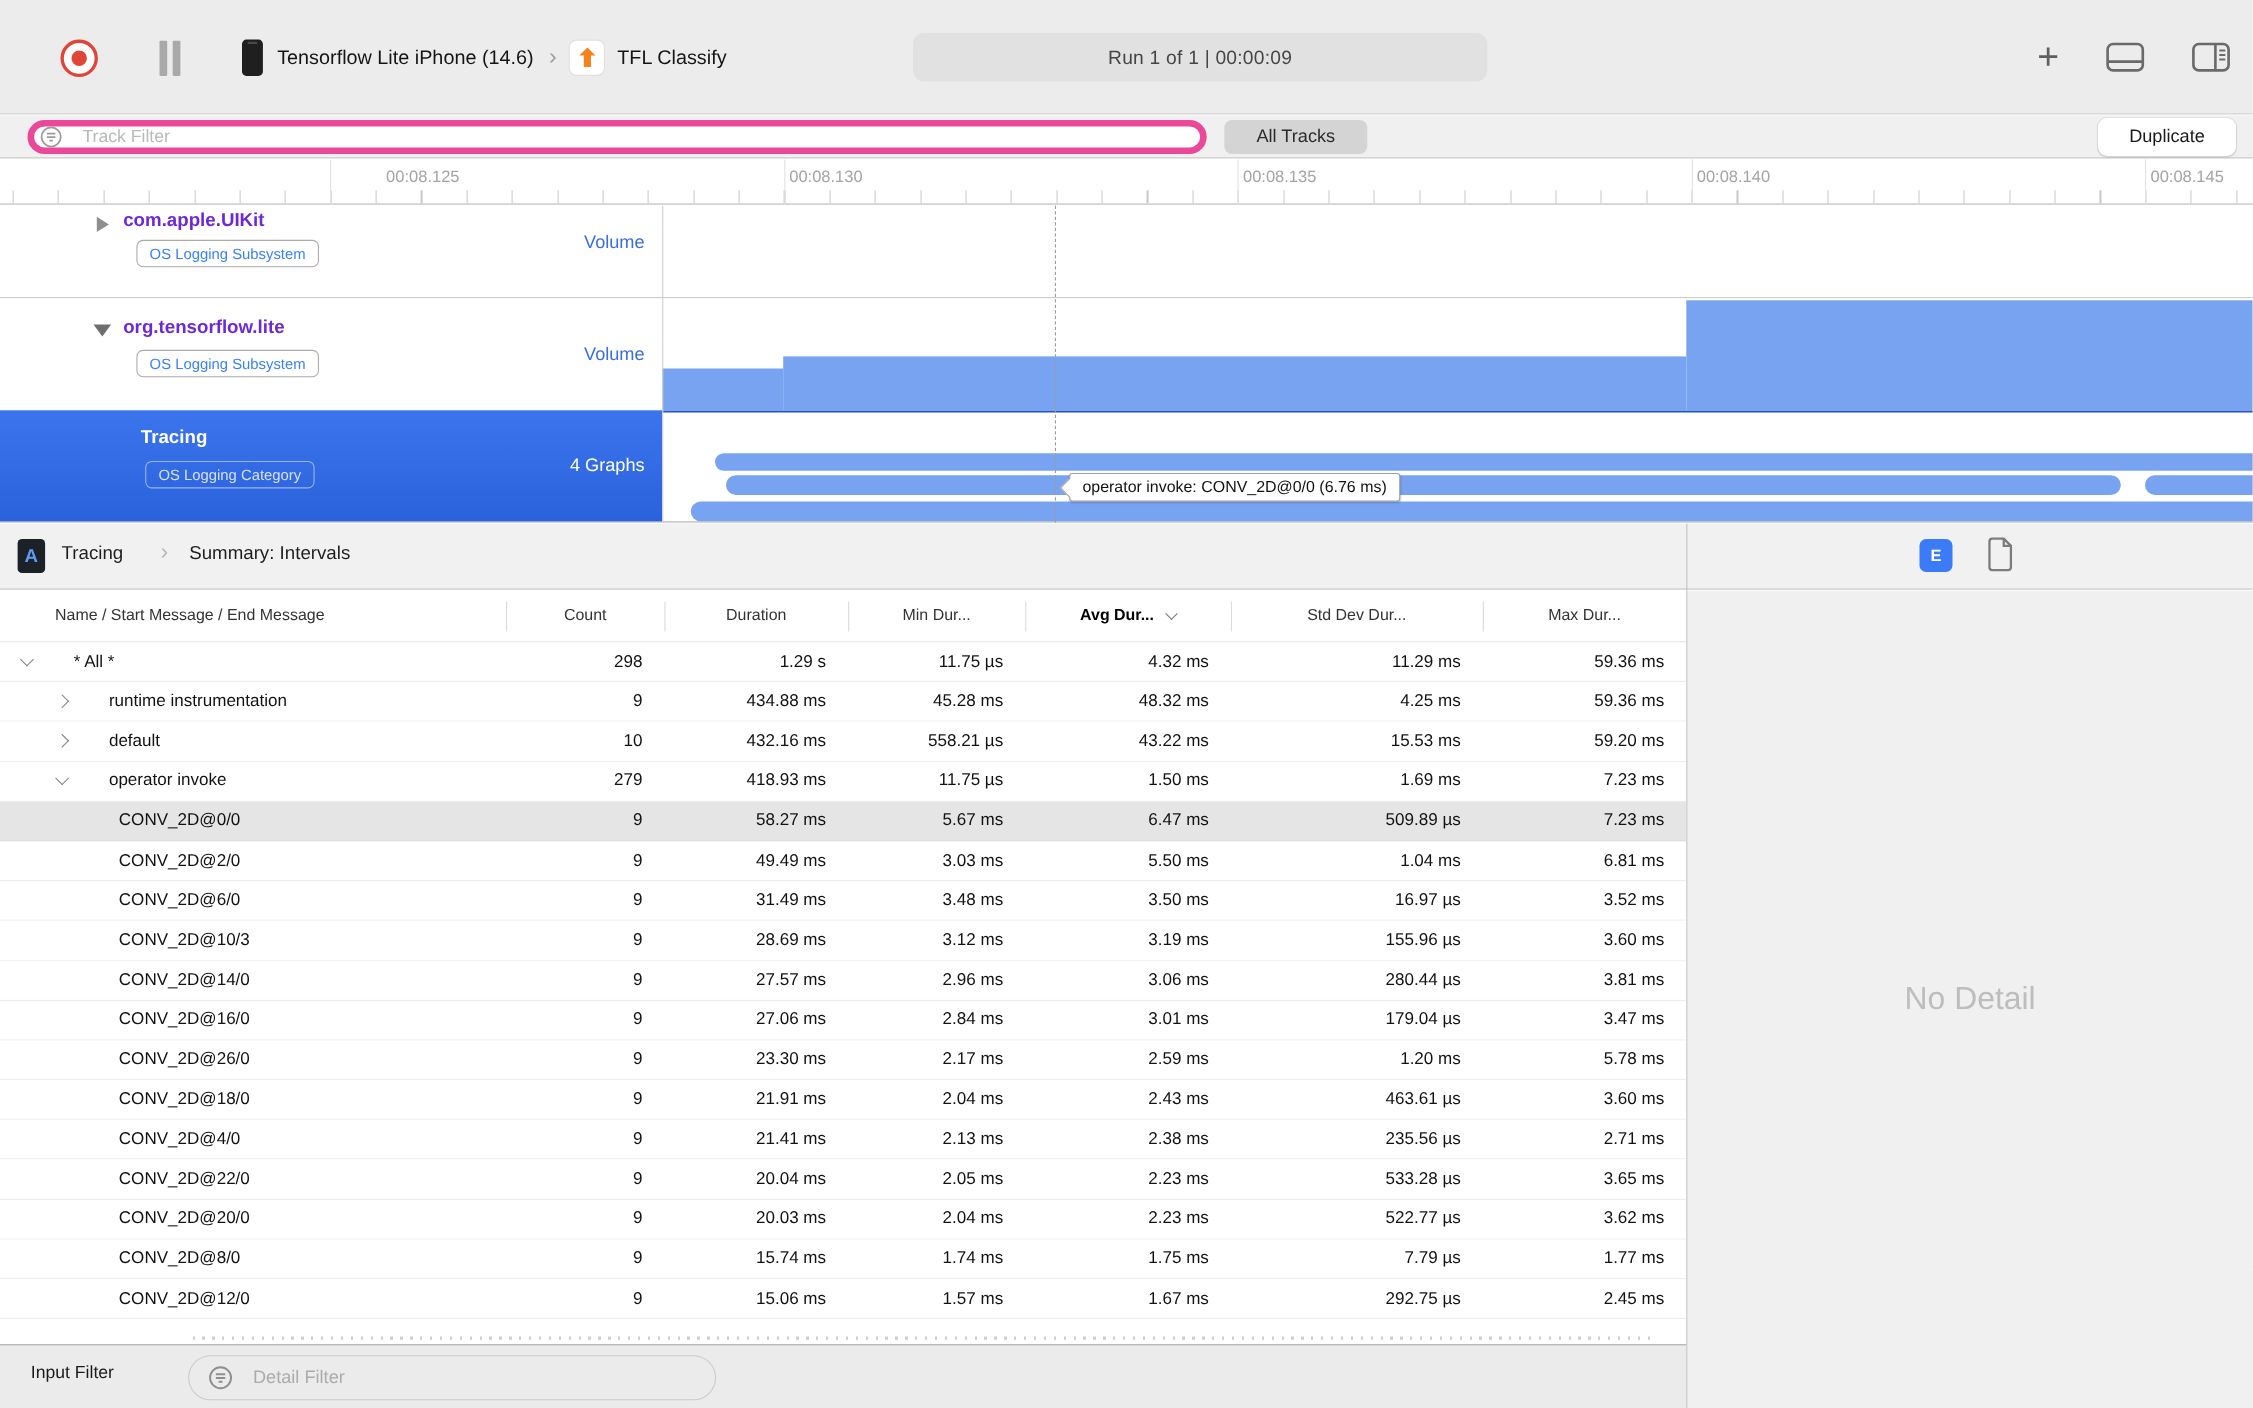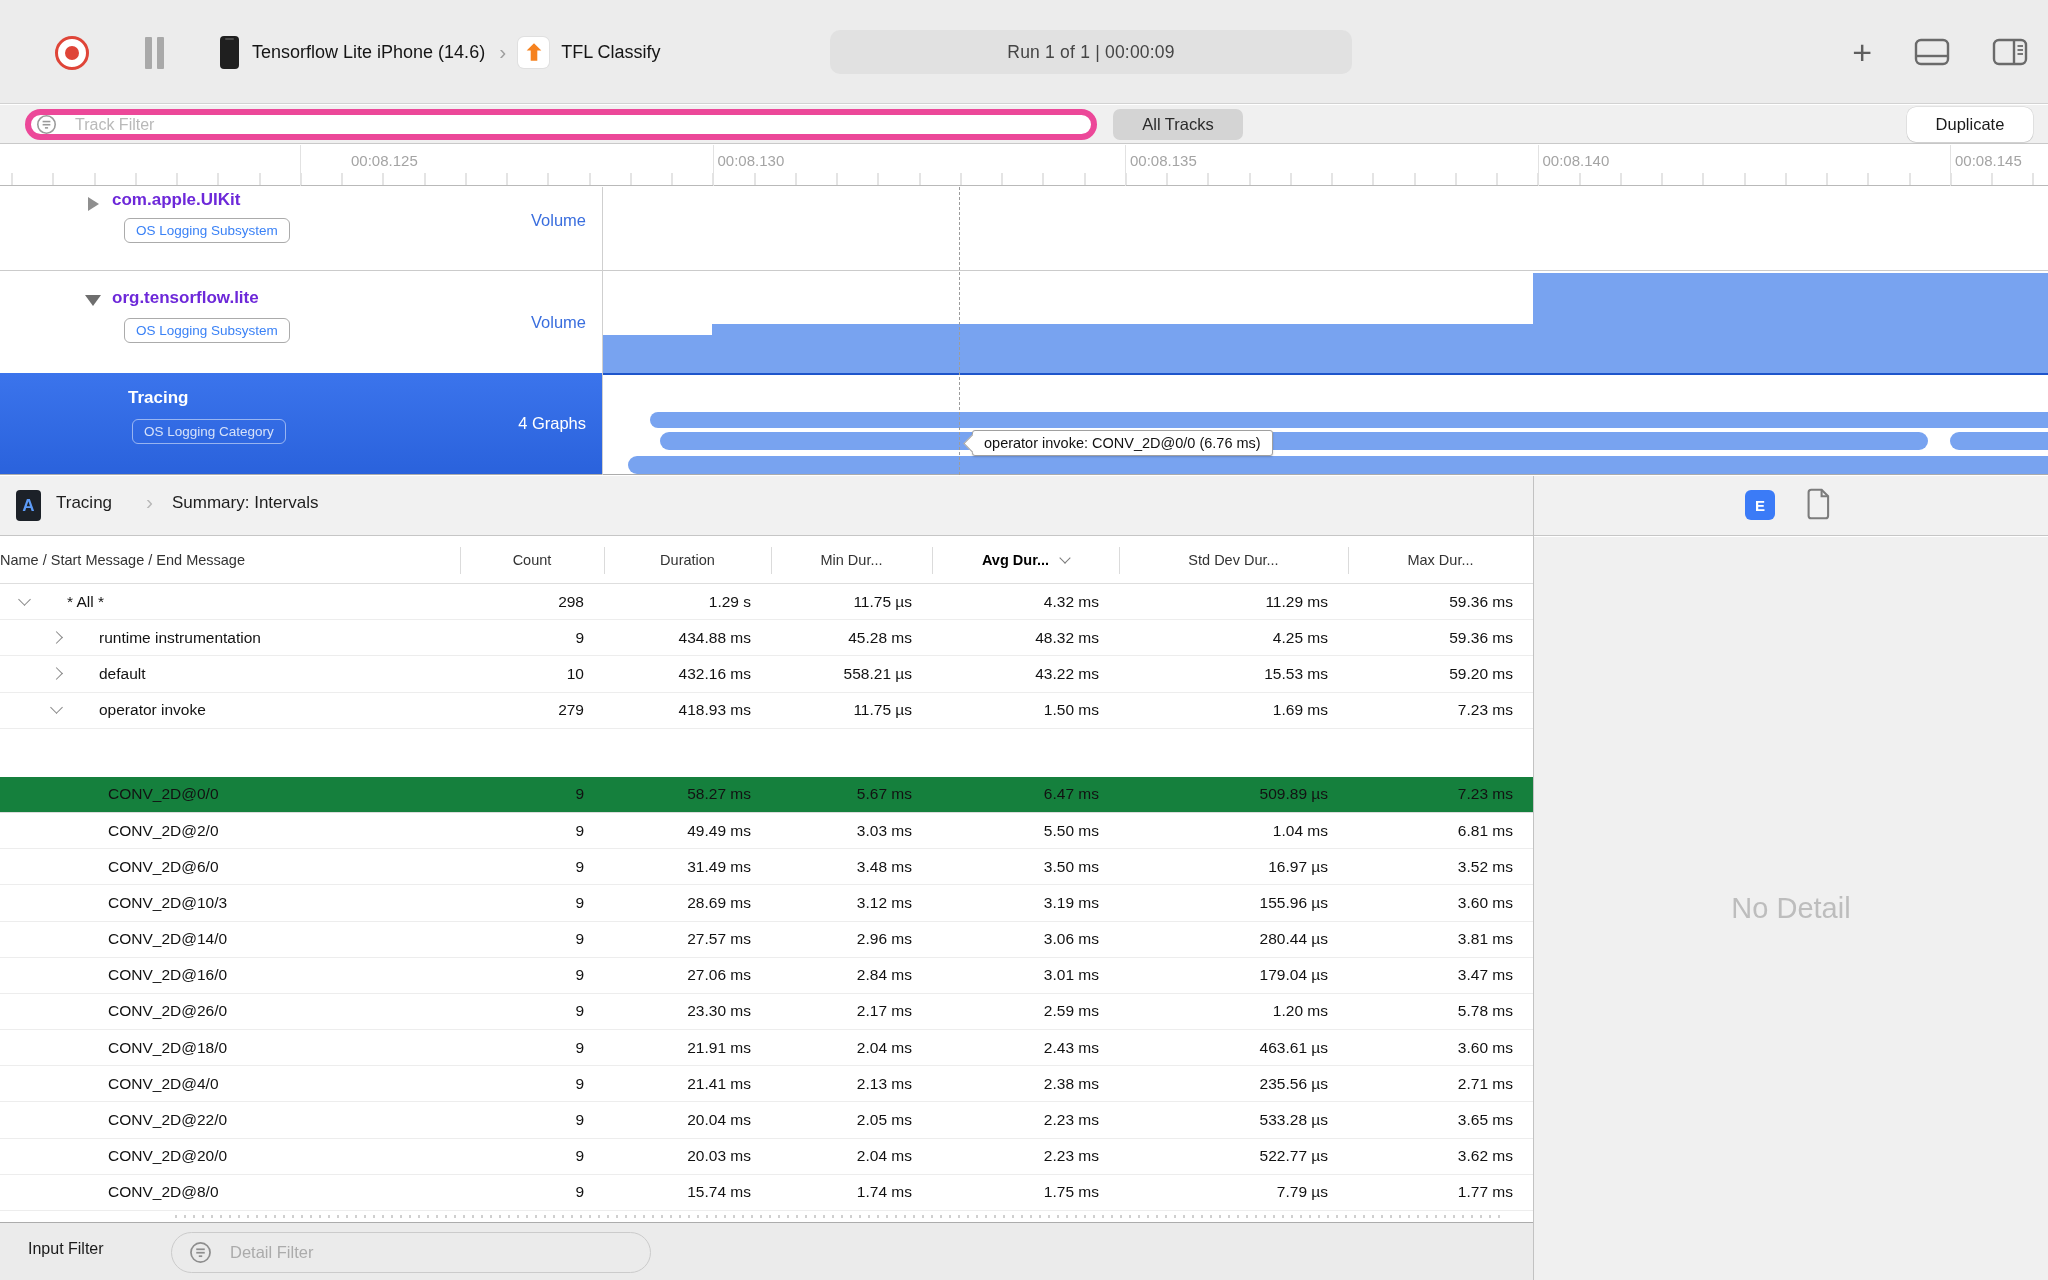--- a/index.html
+++ b/index.html
@@ -106,27 +106,27 @@
   .doc-btn { position:absolute; left:1806px; top:488px; z-index:3; }
 
   
   .table-area { position:absolute; left:0; top:537px; width:1533px; height:685px; background:#fff; overflow:hidden; }
   .thdr { display:flex; height:47px; border-bottom:1px solid #DEDEDE; align-items:center; background:#fff; }
   .col { flex:none; }
   .c-name { width:460px; } .c-count { width:144px; } .c-dur { width:167px; }
   .c-min { width:161px; } .c-avg { width:187px; } .c-std { width:229px; } .c-max { width:185px; }
   .th { font-size:14.5px; color:#333; text-align:center; position:relative; height:47px;
         display:flex; align-items:center; justify-content:center; }
-  .th.c-name { justify-content:flex-start; }
+  .th.c-name { justify-content:flex-start; padding-left:50px; }
   .th:not(.c-name)::before { content:""; position:absolute; left:0; top:10px; height:27px; width:1px; background:#DBDBDB; }
   .th.sorted { font-weight:700; color:#000; }
   .sort-chev { width:8px; height:8px; border-right:1.7px solid #7A7A7A; border-bottom:1.7px solid #7A7A7A;
         display:inline-block; transform:rotate(45deg); margin-left:12px; margin-top:-5px; }
   .trbl-row { display:flex; height:36.2px; border-bottom:1px solid #EDEDED; align-items:center; background:#fff; }
-  .trbl-row.selected { background:#15803d; border-bottom-color:#DCDCDC;margin-top:48px; }
+  .trbl-row.selected { background:#e5e5e5; border-bottom-color:#DCDCDC; }
   .cell { font-size:15.5px; color:#121212; }
   .cell.num { text-align:right; padding-right:20px; }
   .cell.name { display:flex; align-items:center;gap:24px; }
   .cell.name.lvl0 { padding-left:20px; } .cell.name.lvl1 { padding-left:52px; } .cell.name.lvl2 { padding-left:108px; }
   .chev { width:9px; height:9px; border-right:1.8px solid #878787; border-bottom:1.8px solid #878787;
           display:inline-block; flex:none; margin-right:14px; }
   .chev.expanded { transform:rotate(45deg); margin-top:-5px; }
   .chev.collapsed { transform:rotate(-45deg); }
   .clipped-row-dots { position:absolute; left:175px; top:678px; width:1330px; height:3px;
           background-image:repeating-linear-gradient(to right,#C4C4C4 0 2px, transparent 2px 9px); opacity:.8; }

